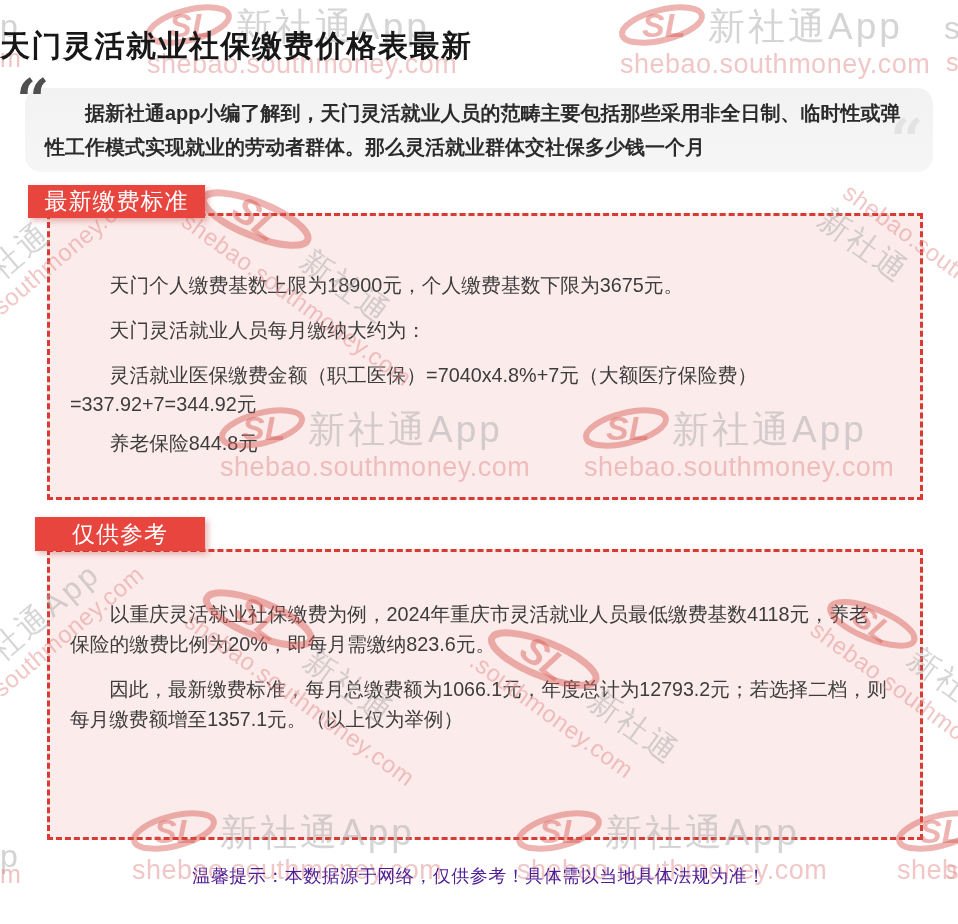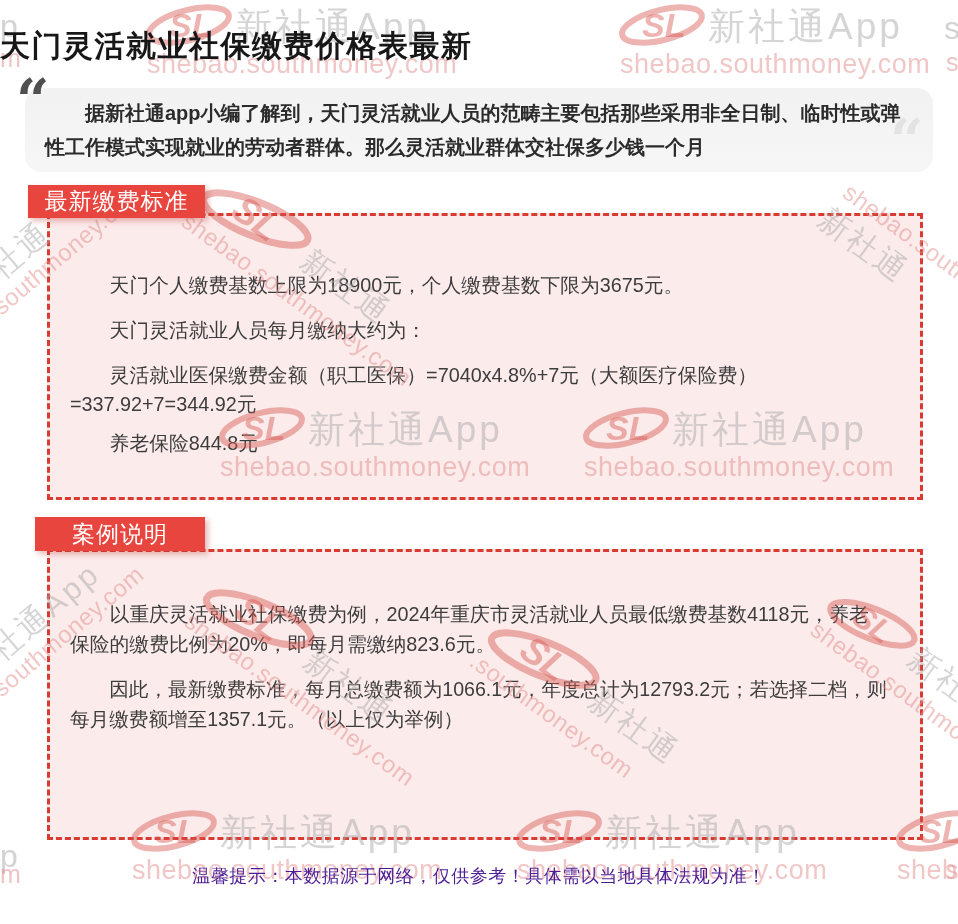--- a/index.html
+++ b/index.html
@@ -274,21 +274,21 @@
 
   <div class="sec-label sec-label-1">最新缴费标准</div>
   <div class="dash-box dash-box-1">
     <p class="indent">天门个人缴费基数上限为18900元，个人缴费基数下限为3675元。</p>
     <p>天门灵活就业人员每月缴纳大约为：</p>
     <p class="no-gap">灵活就业医保缴费金额（职工医保）=7040x4.8%+7元（大额医疗保险费）</p>
     <p class="continuation">=337.92+7=344.92元</p>
     <p>养老保险844.8元</p>
   </div>
 
-  <div class="sec-label sec-label-2">案例说明</div>
+  <div class="sec-label sec-label-2">仅供参考</div>
   <div class="dash-box dash-box-2">
     <p>以重庆灵活就业社保缴费为例，2024年重庆市灵活就业人员最低缴费基数4118元，养老保险的缴费比例为20%，即每月需缴纳823.6元。</p>
     <p class="tight">因此，最新缴费标准，每月总缴费额为1066.1元，年度总计为12793.2元；若选择二档，则每月缴费额增至1357.1元。（以上仅为举例）</p>
   </div>
 
   <div class="footer">温馨提示：本数据源于网络，仅供参考！具体需以当地具体法规为准！</div>
 
 </div>
 
 </body></html>

